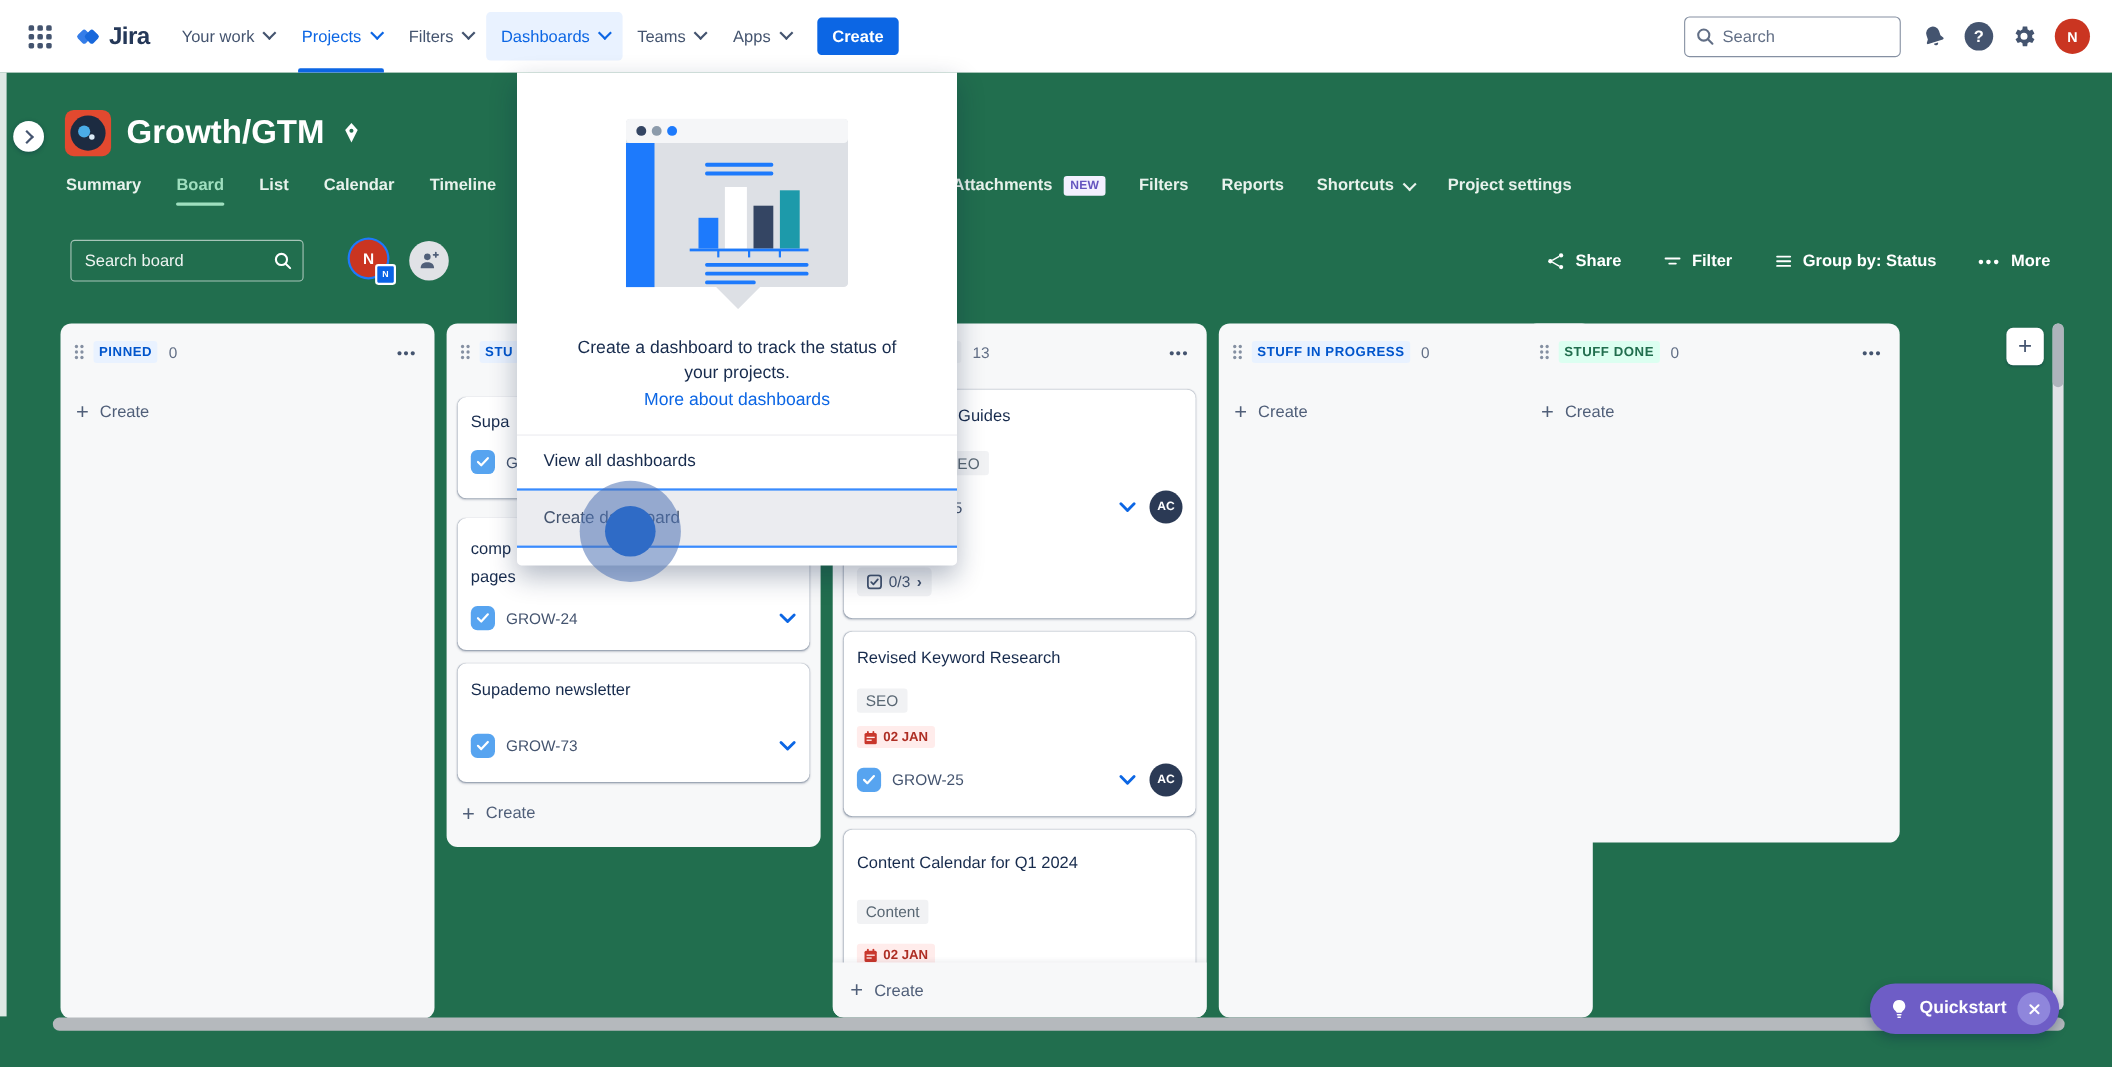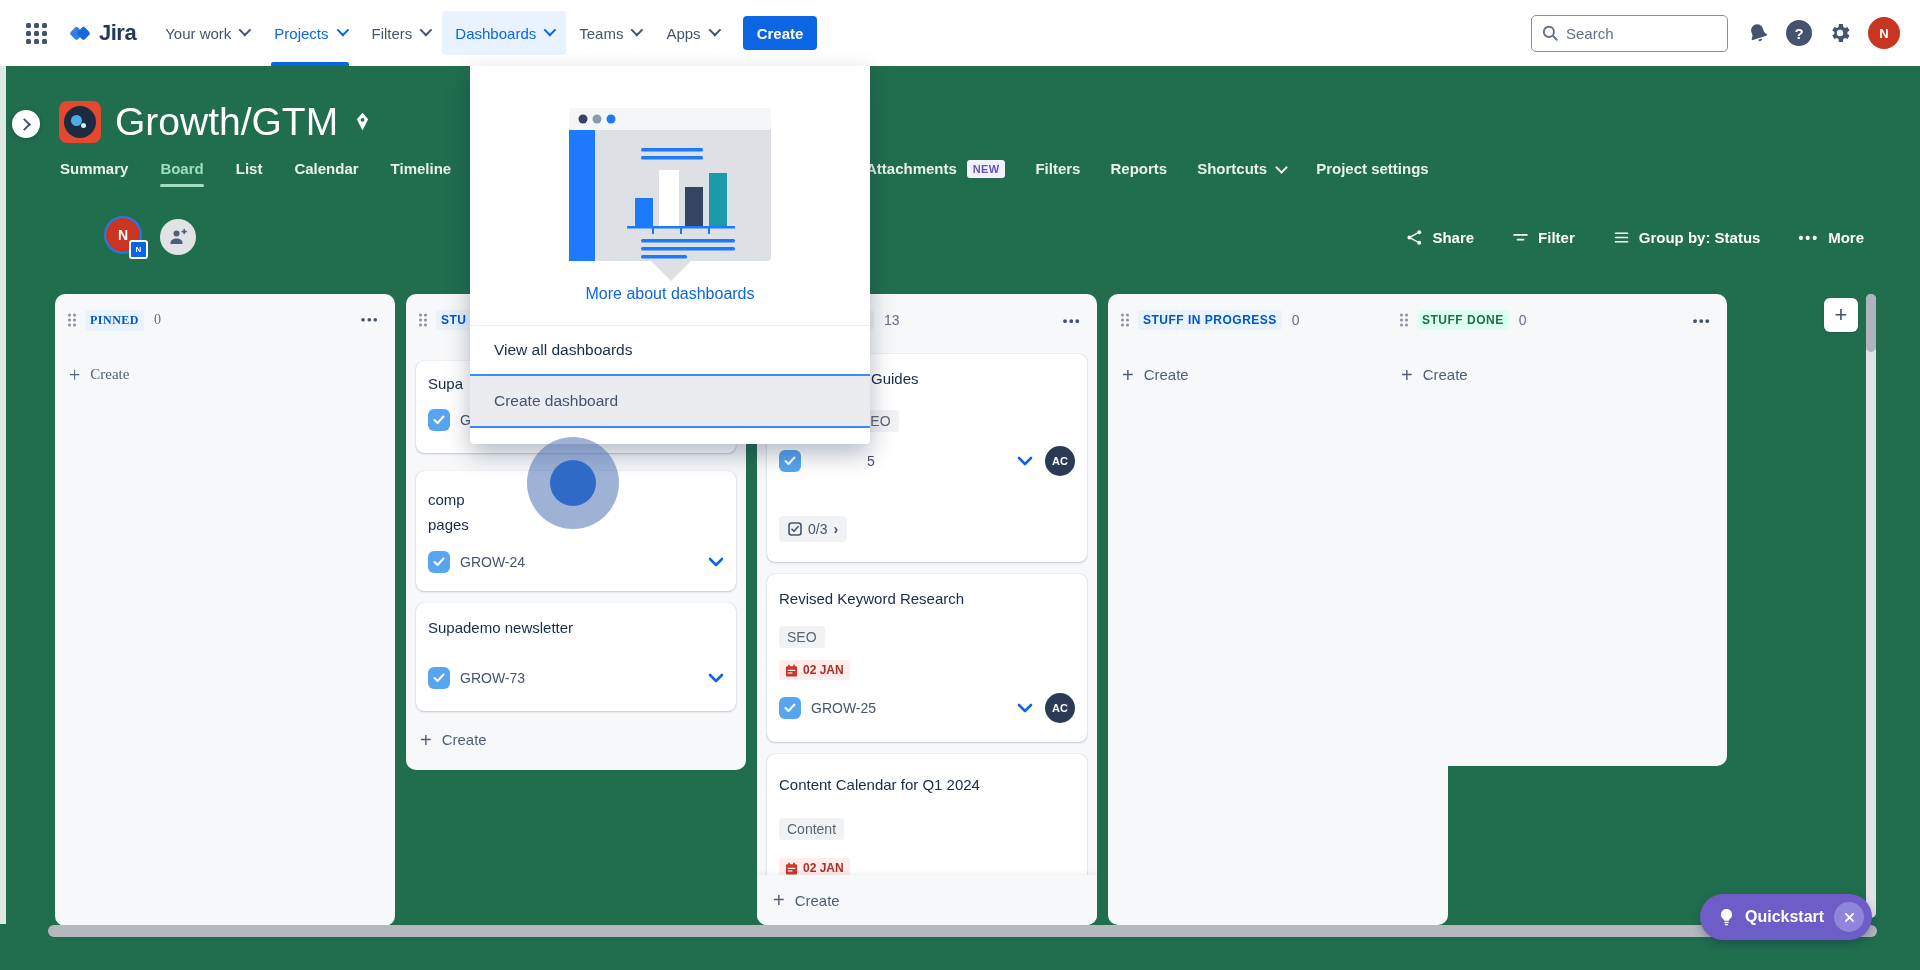--- a/index.html
+++ b/index.html
@@ -44,21 +44,21 @@
               box-shadow:0 1px 4px rgba(9,30,66,.35);display:flex;align-items:center;justify-content:center;
               cursor:pointer;z-index:5;}
   .expand-btn .chevR{width:7px;height:7px;border-right:2px solid #44546F;border-top:2px solid #44546F;
                      transform:rotate(45deg);margin-left:-3px;}
   
   .proj-head{position:absolute;left:59px;top:100px;display:flex;align-items:center;gap:14px;z-index:2;}
   .proj-icon{width:42px;height:42px;border-radius:8px;background:#E2492F;position:relative;overflow:hidden;cursor:pointer;}
   .proj-icon .disc{position:absolute;left:5px;top:5px;width:32px;height:32px;border-radius:50%;background:#1C2B41;}
   .proj-icon .dot-b{position:absolute;left:12px;top:14px;width:11px;height:11px;border-radius:50%;background:#4BADE8;}
   .proj-icon .dot-w{position:absolute;left:22px;top:22px;width:5px;height:5px;border-radius:50%;background:#DCEBF7;}
-  .proj-title{font-size:39px;font-weight:400;color:#fff;}
+  .proj-title{font-size:30px;font-weight:700;color:#fff;}
   .pen{margin-left:2px;cursor:pointer;display:flex;}
   .tabs-left{position:absolute;left:60px;top:160px;display:flex;gap:32px;z-index:2;}
   .tabs-right{position:absolute;left:866px;top:160px;display:flex;gap:30px;align-items:center;z-index:2;}
   .tab{font-size:15px;font-weight:600;color:#E8F2EC;padding-bottom:10px;position:relative;cursor:pointer;white-space:nowrap;}
   .tab.active{color:#9FDFBF;}
   .tab.active::after{content:"";position:absolute;left:0;right:0;bottom:0;height:3px;background:#9FDFBF;border-radius:2px;}
   .new-badge{background:#F3F0FF;color:#6554C0;font-size:11px;font-weight:700;padding:3px 6px;border-radius:3px;
              margin-left:-20px;margin-top:-10px;letter-spacing:.3px;}
   .tab-caret{width:7px;height:7px;border-right:2px solid #E8F2EC;border-bottom:2px solid #E8F2EC;
              transform:rotate(45deg);display:inline-block;margin:0 0 12px -20px;}
@@ -249,20 +249,29 @@
   <span class="tab">Attachments</span>
   <span class="new-badge">NEW</span>
   <span class="tab">Filters</span>
   <span class="tab">Reports</span>
   <span class="tab">Shortcuts</span>
   <span class="tab-caret"></span>
   <span class="tab">Project settings</span>
 </div>
 
 <div class="toolbar">
+  <div class="board-search">
+    <input type="text" placeholder="Search board" style="">
+    <span class="mag">
+      <svg width="18" height="18" viewBox="0 0 16 16" fill="none">
+          <circle cx="7" cy="7" r="4.5" stroke="currentColor" stroke-width="1.7"></circle>
+          <line x1="10.6" y1="10.6" x2="14" y2="14" stroke="currentColor" stroke-width="1.7" stroke-linecap="round"></line>
+        </svg>
+    </span>
+  </div>
   <div class="tb-avatar-wrap">
     <div class="tb-avatar">N</div>
     <div class="tb-avatar-badge">N</div>
   </div>
   <div class="add-people">
     <svg width="20" height="20" viewBox="0 0 20 20" fill="#505F79">
       <circle cx="8.5" cy="6.5" r="3"></circle>
       <path d="M2.5 16c0-3 2.7-4.6 6-4.6s6 1.6 6 4.6v.9h-12z"></path>
       <path d="M14.2 4.6h4M16.2 2.6v4" stroke="#505F79" stroke-width="1.6" stroke-linecap="round"></path>
     </svg>
@@ -293,21 +302,21 @@
       </svg>
       <span>Group by: Status</span>
     </div>
     <div class="tb-btn">
       <span class="dots3">•••</span>
       <span>More</span>
     </div>
   </div>
 </div>
 
-<div class="col" style="left:55px;height:632px;font-family:Liberation Serif, serif;">
+<div class="col" style="left:55px;height:632px;">
   <div class="col-head">
     <span class="drag">
       <svg width="10" height="16" viewBox="0 0 10 16" fill="#8590A2">
           <circle cx="2.5" cy="3" r="1.5"></circle>
           <circle cx="7.5" cy="3" r="1.5"></circle>
           <circle cx="2.5" cy="8" r="1.5"></circle>
           <circle cx="7.5" cy="8" r="1.5"></circle>
           <circle cx="2.5" cy="13" r="1.5"></circle>
           <circle cx="7.5" cy="13" r="1.5"></circle>
         </svg>
@@ -568,20 +577,24 @@
     <rect x="140" y="65" width="18" height="53" fill="#1D9AAA"></rect>
     <rect x="58" y="118" width="108" height="2.5" fill="#1D7AFC"></rect>
     <rect x="83" y="120" width="2" height="6" fill="#1D7AFC"></rect>
     <rect x="111" y="120" width="2" height="6" fill="#1D7AFC"></rect>
     <rect x="139" y="120" width="2" height="6" fill="#1D7AFC"></rect>
     <rect x="72" y="131" width="94" height="3.5" rx="1.5" fill="#1D7AFC"></rect>
     <rect x="72" y="139" width="94" height="3.5" rx="1.5" fill="#1D7AFC"></rect>
     <rect x="72" y="147" width="46" height="3.5" rx="1.5" fill="#1D7AFC"></rect>
     <path d="M82 153h40l-20 20z" fill="#DDE0E5"></path>
   </svg>
+  <div class="dd-text">
+    <div>Create a dashboard to track the status of</div>
+    <div>your projects.</div>
+  </div>
   <a class="dd-link">More about dashboards</a>
   <div class="dd-divider"></div>
   <div class="dd-item">View all dashboards</div>
   <div class="dd-item focused">Create dashboard</div>
 </div>
 <div class="ripple-outer"></div>
 <div class="ripple-inner"></div>
 
 <div class="quickstart">
   <span style="display:flex;">

